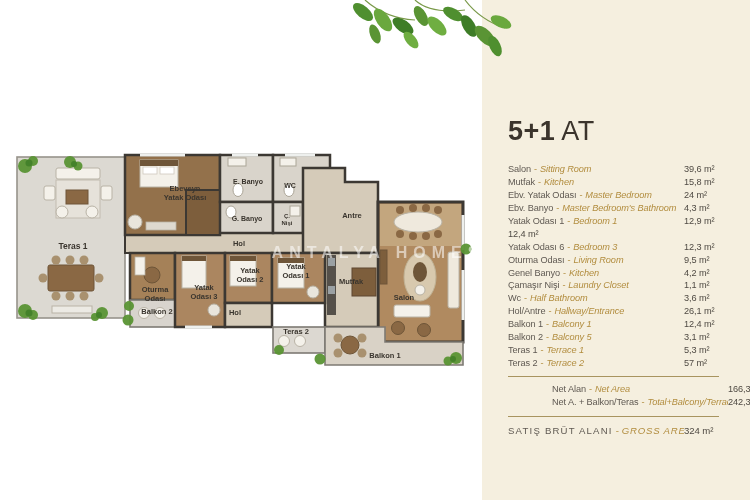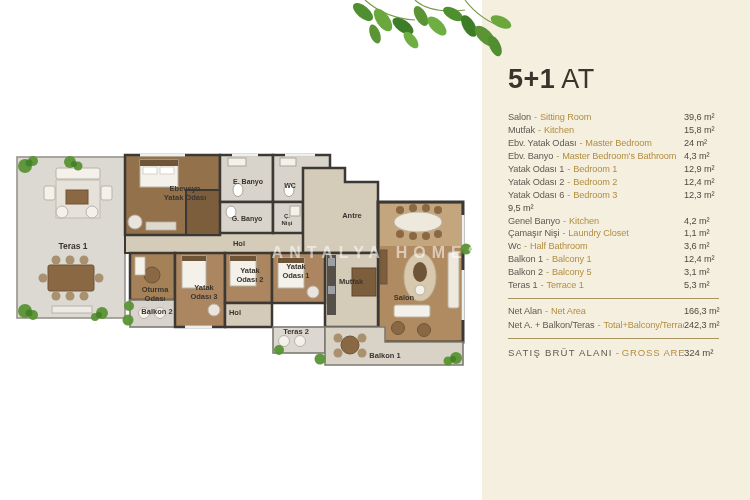--- a/index.html
+++ b/index.html
@@ -6,34 +6,34 @@
   body{
     width:750px;height:500px;position:relative;overflow:hidden;
     background:#ffffff;
     font-family:"Liberation Sans", sans-serif;
   }
   
   .panel{
     position:absolute;left:482px;top:0;width:268px;height:500px;
     background:#f5efdf;
     box-sizing:border-box;
-    padding:64px 24px 0 26px;
+    padding:116px 24px 0 26px;
   }
   .title{white-space:nowrap;color:#3b342c;line-height:30px;letter-spacing:.5px;}
   .title .t-bold{font-size:27px;font-weight:800;}
   .title .t-light{font-size:27px;font-weight:300;margin-left:6px;}
   .rows{margin-top:14px;}
   .lrow{display:flex;align-items:baseline;height:12.95px;font-size:9.2px;letter-spacing:-0.1px;white-space:nowrap;}
   .lrow .names{width:176px;flex:0 0 176px;overflow:hidden;}
   .tr-name{color:#5f5952;}
   .sep{color:#b28d3f;margin:0 3px;}
-  .en-name{color:#b28d3f;}
+  .en-name{color:#b28d3f;font-style:italic;}
   .val{color:#4f4a43;}
   .divider{border:0;border-top:1px solid #a8945f;width:211px;margin:5px 0 0 0;}
-  .totals{margin-top:7px;}
+  .totals{margin-top:7px;margin-left:44px;}
   .lrow.total{height:13.4px;}
   .gross{margin-top:8px;}
   .lrow.gross-row{height:14px;font-size:9.6px;}
   .lrow.gross-row .names{width:176px;flex:0 0 176px;}
   .lrow.gross-row .tr-name{letter-spacing:1.2px;}
   .lrow.gross-row .en-name{letter-spacing:.8px;}
   
   .plan-wrap{position:absolute;left:0;top:0;width:482px;height:500px;}
   svg text{font-family:"Liberation Sans", sans-serif;}
   .leaves{position:absolute;left:345px;top:0;width:170px;height:62px;z-index:3;}
@@ -293,53 +293,61 @@
       </div>
     <div class="lrow">
         <span class="names"><span class="tr-name">Ebv. Banyo</span><span class="sep">-</span><span class="en-name">Master Bedroom's Bathroom</span></span>
         <span class="val">4,3 m²</span>
       </div>
     <div class="lrow">
         <span class="names"><span class="tr-name">Yatak Odası 1</span><span class="sep">-</span><span class="en-name">Bedroom 1</span></span>
         <span class="val">12,9 m²</span>
       </div>
     <div class="lrow">
-        <span class="names"><span class="tr-name">Yatak Odası 2</span><span class="sep">-</span><span class="en-name">Bedroom 2</span></span>
         <span class="val">12,4 m²</span>
       </div>
     <div class="lrow">
         <span class="names"><span class="tr-name">Yatak Odası 6</span><span class="sep">-</span><span class="en-name">Bedroom 3</span></span>
         <span class="val">12,3 m²</span>
       </div>
     <div class="lrow">
+        <span class="names"><span class="tr-name">Oturma Odası</span><span class="sep">-</span><span class="en-name">Living Room</span></span>
         <span class="val">9,5 m²</span>
       </div>
     <div class="lrow">
         <span class="names"><span class="tr-name">Genel Banyo</span><span class="sep">-</span><span class="en-name">Kitchen</span></span>
         <span class="val">4,2 m²</span>
       </div>
     <div class="lrow">
         <span class="names"><span class="tr-name">Çamaşır Nişi</span><span class="sep">-</span><span class="en-name">Laundry Closet</span></span>
         <span class="val">1,1 m²</span>
       </div>
     <div class="lrow">
         <span class="names"><span class="tr-name">Wc</span><span class="sep">-</span><span class="en-name">Half Bathroom</span></span>
         <span class="val">3,6 m²</span>
       </div>
     <div class="lrow">
+        <span class="names"><span class="tr-name">Hol/Antre</span><span class="sep">-</span><span class="en-name">Hallway/Entrance</span></span>
+        <span class="val">26,1 m²</span>
+      </div>
+    <div class="lrow">
         <span class="names"><span class="tr-name">Balkon 1</span><span class="sep">-</span><span class="en-name">Balcony 1</span></span>
         <span class="val">12,4 m²</span>
       </div>
     <div class="lrow">
         <span class="names"><span class="tr-name">Balkon 2</span><span class="sep">-</span><span class="en-name">Balcony 5</span></span>
         <span class="val">3,1 m²</span>
       </div>
     <div class="lrow">
         <span class="names"><span class="tr-name">Teras 1</span><span class="sep">-</span><span class="en-name">Terrace 1</span></span>
         <span class="val">5,3 m²</span>
+      </div>
+    <div class="lrow">
+        <span class="names"><span class="tr-name">Teras 2</span><span class="sep">-</span><span class="en-name">Terrace 2</span></span>
+        <span class="val">57 m²</span>
       </div>
   </div>
 
   <hr class="divider">
 
   <div class="totals">
     <div class="lrow total">
         <span class="names"><span class="tr-name">Net Alan</span><span class="sep">-</span><span class="en-name">Net Area</span></span>
         <span class="val">166,3 m²</span>
       </div>

